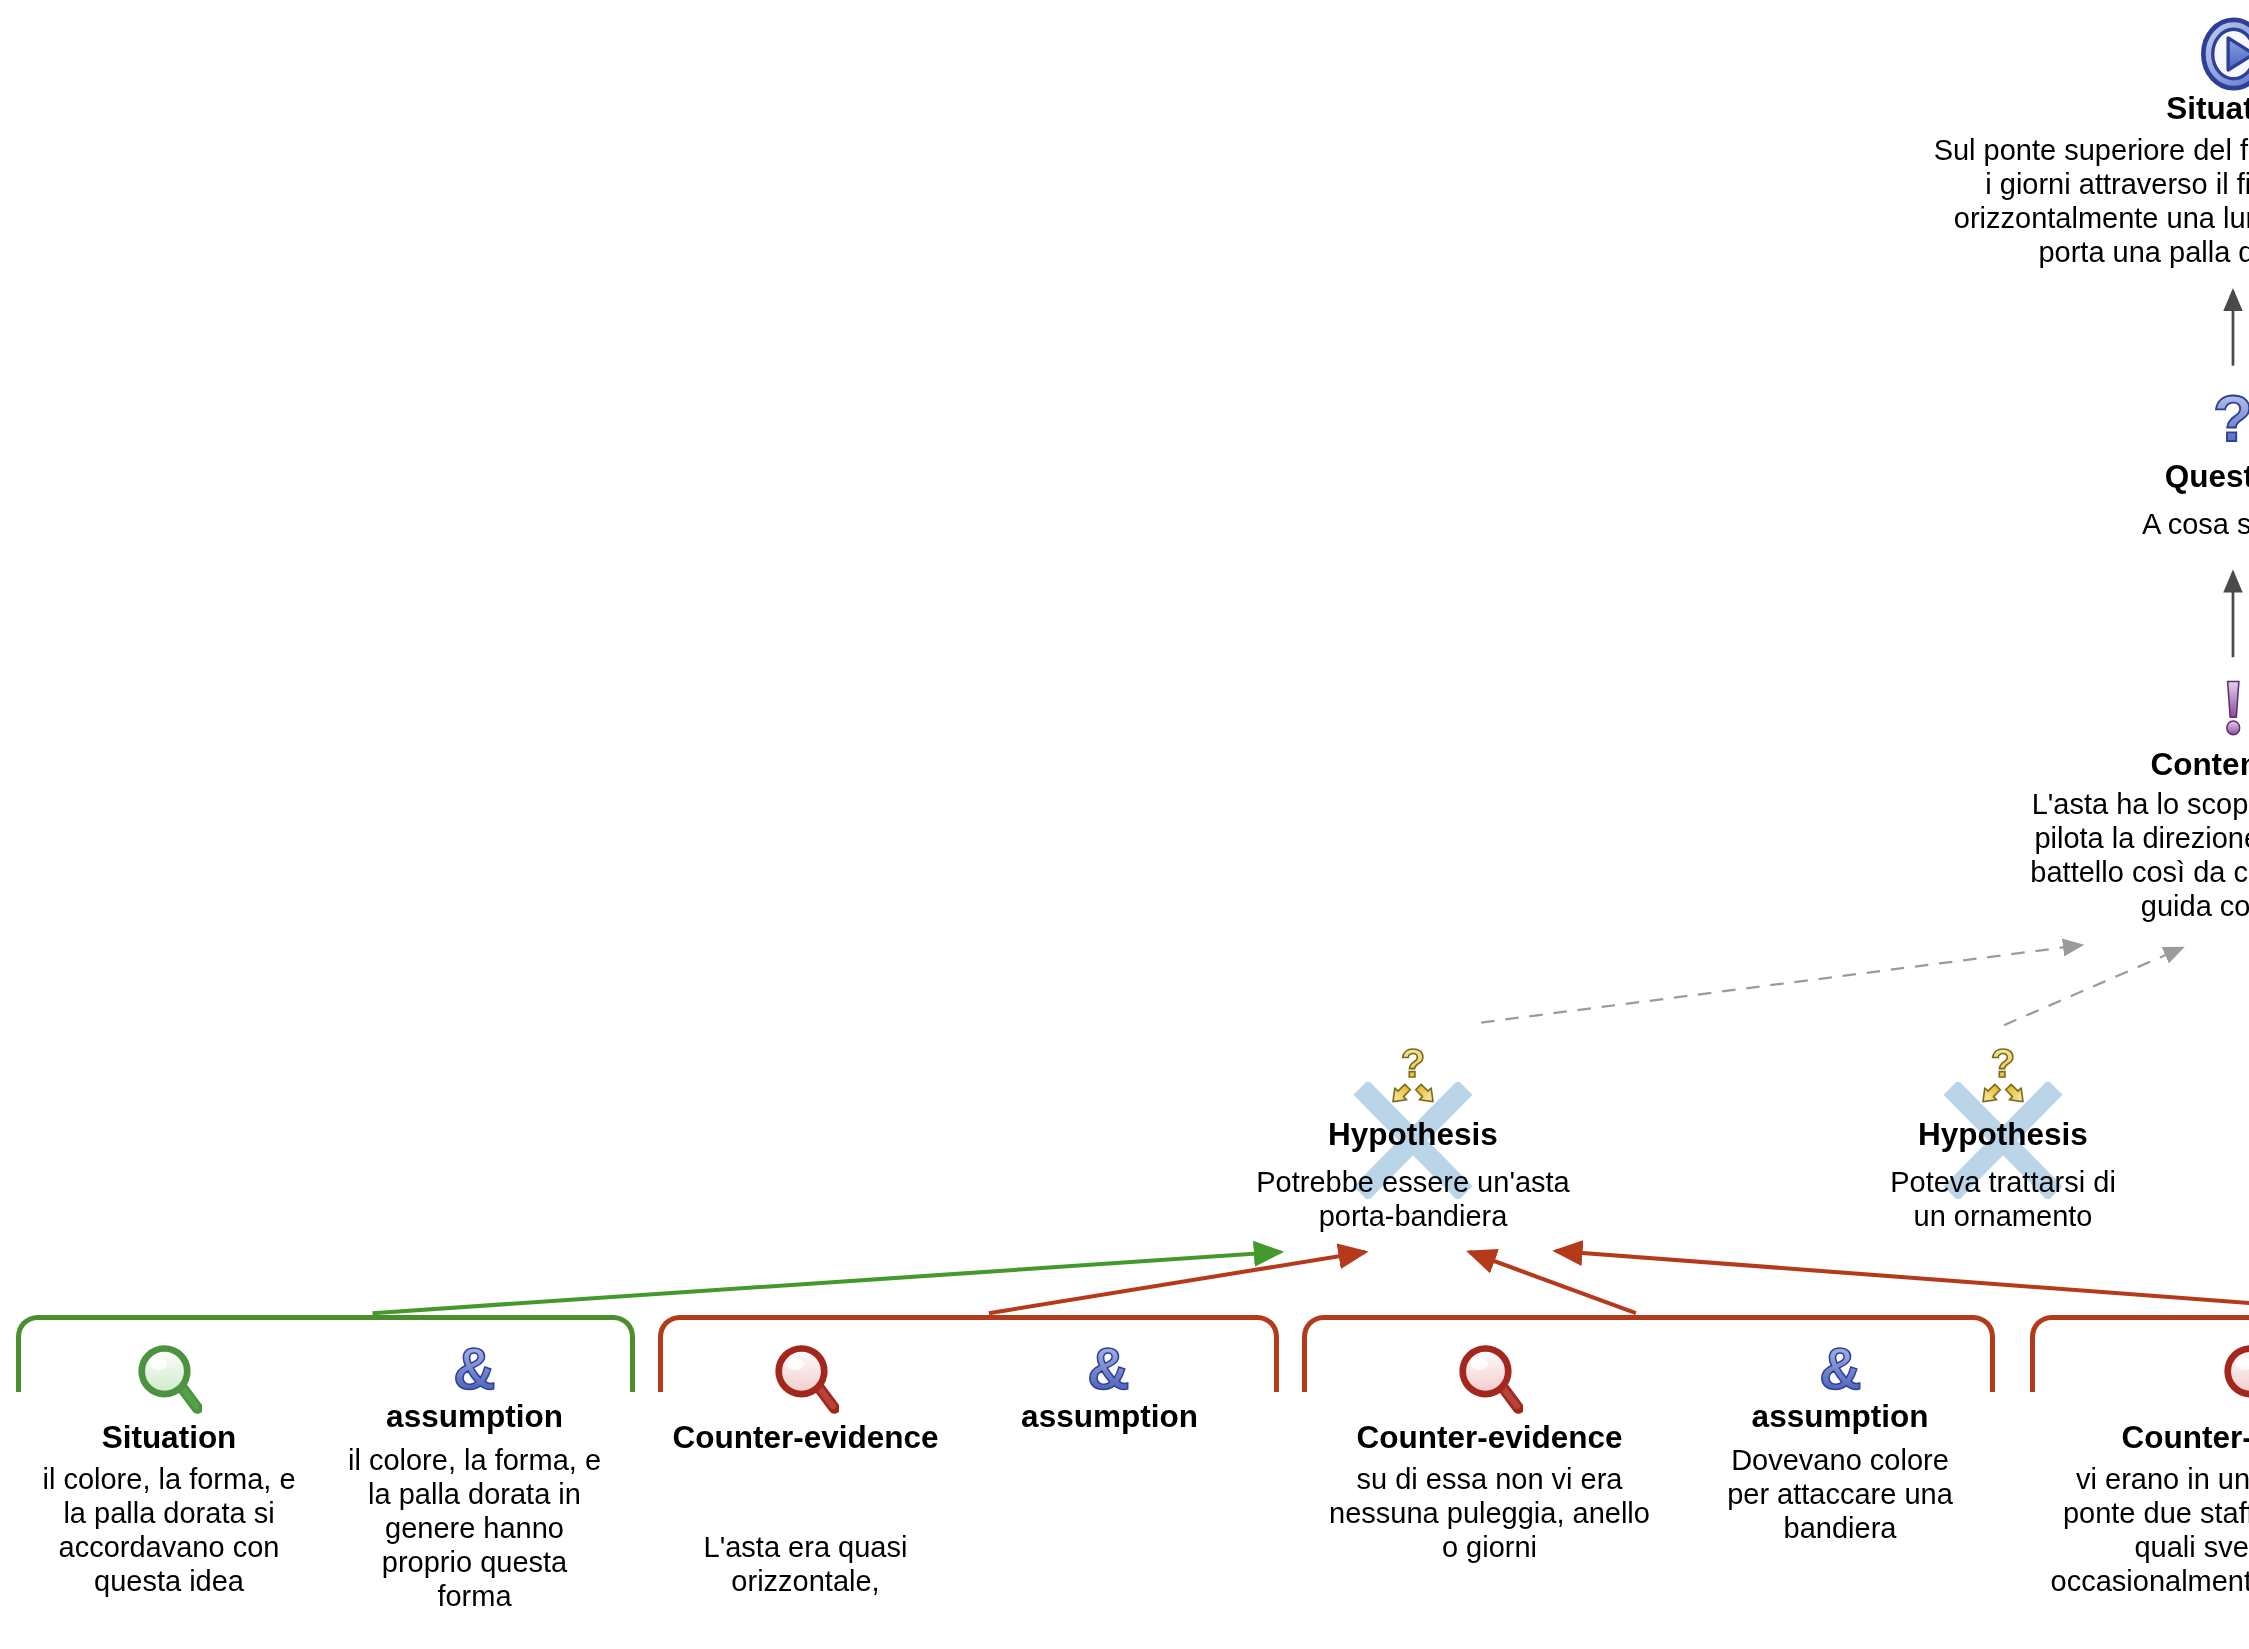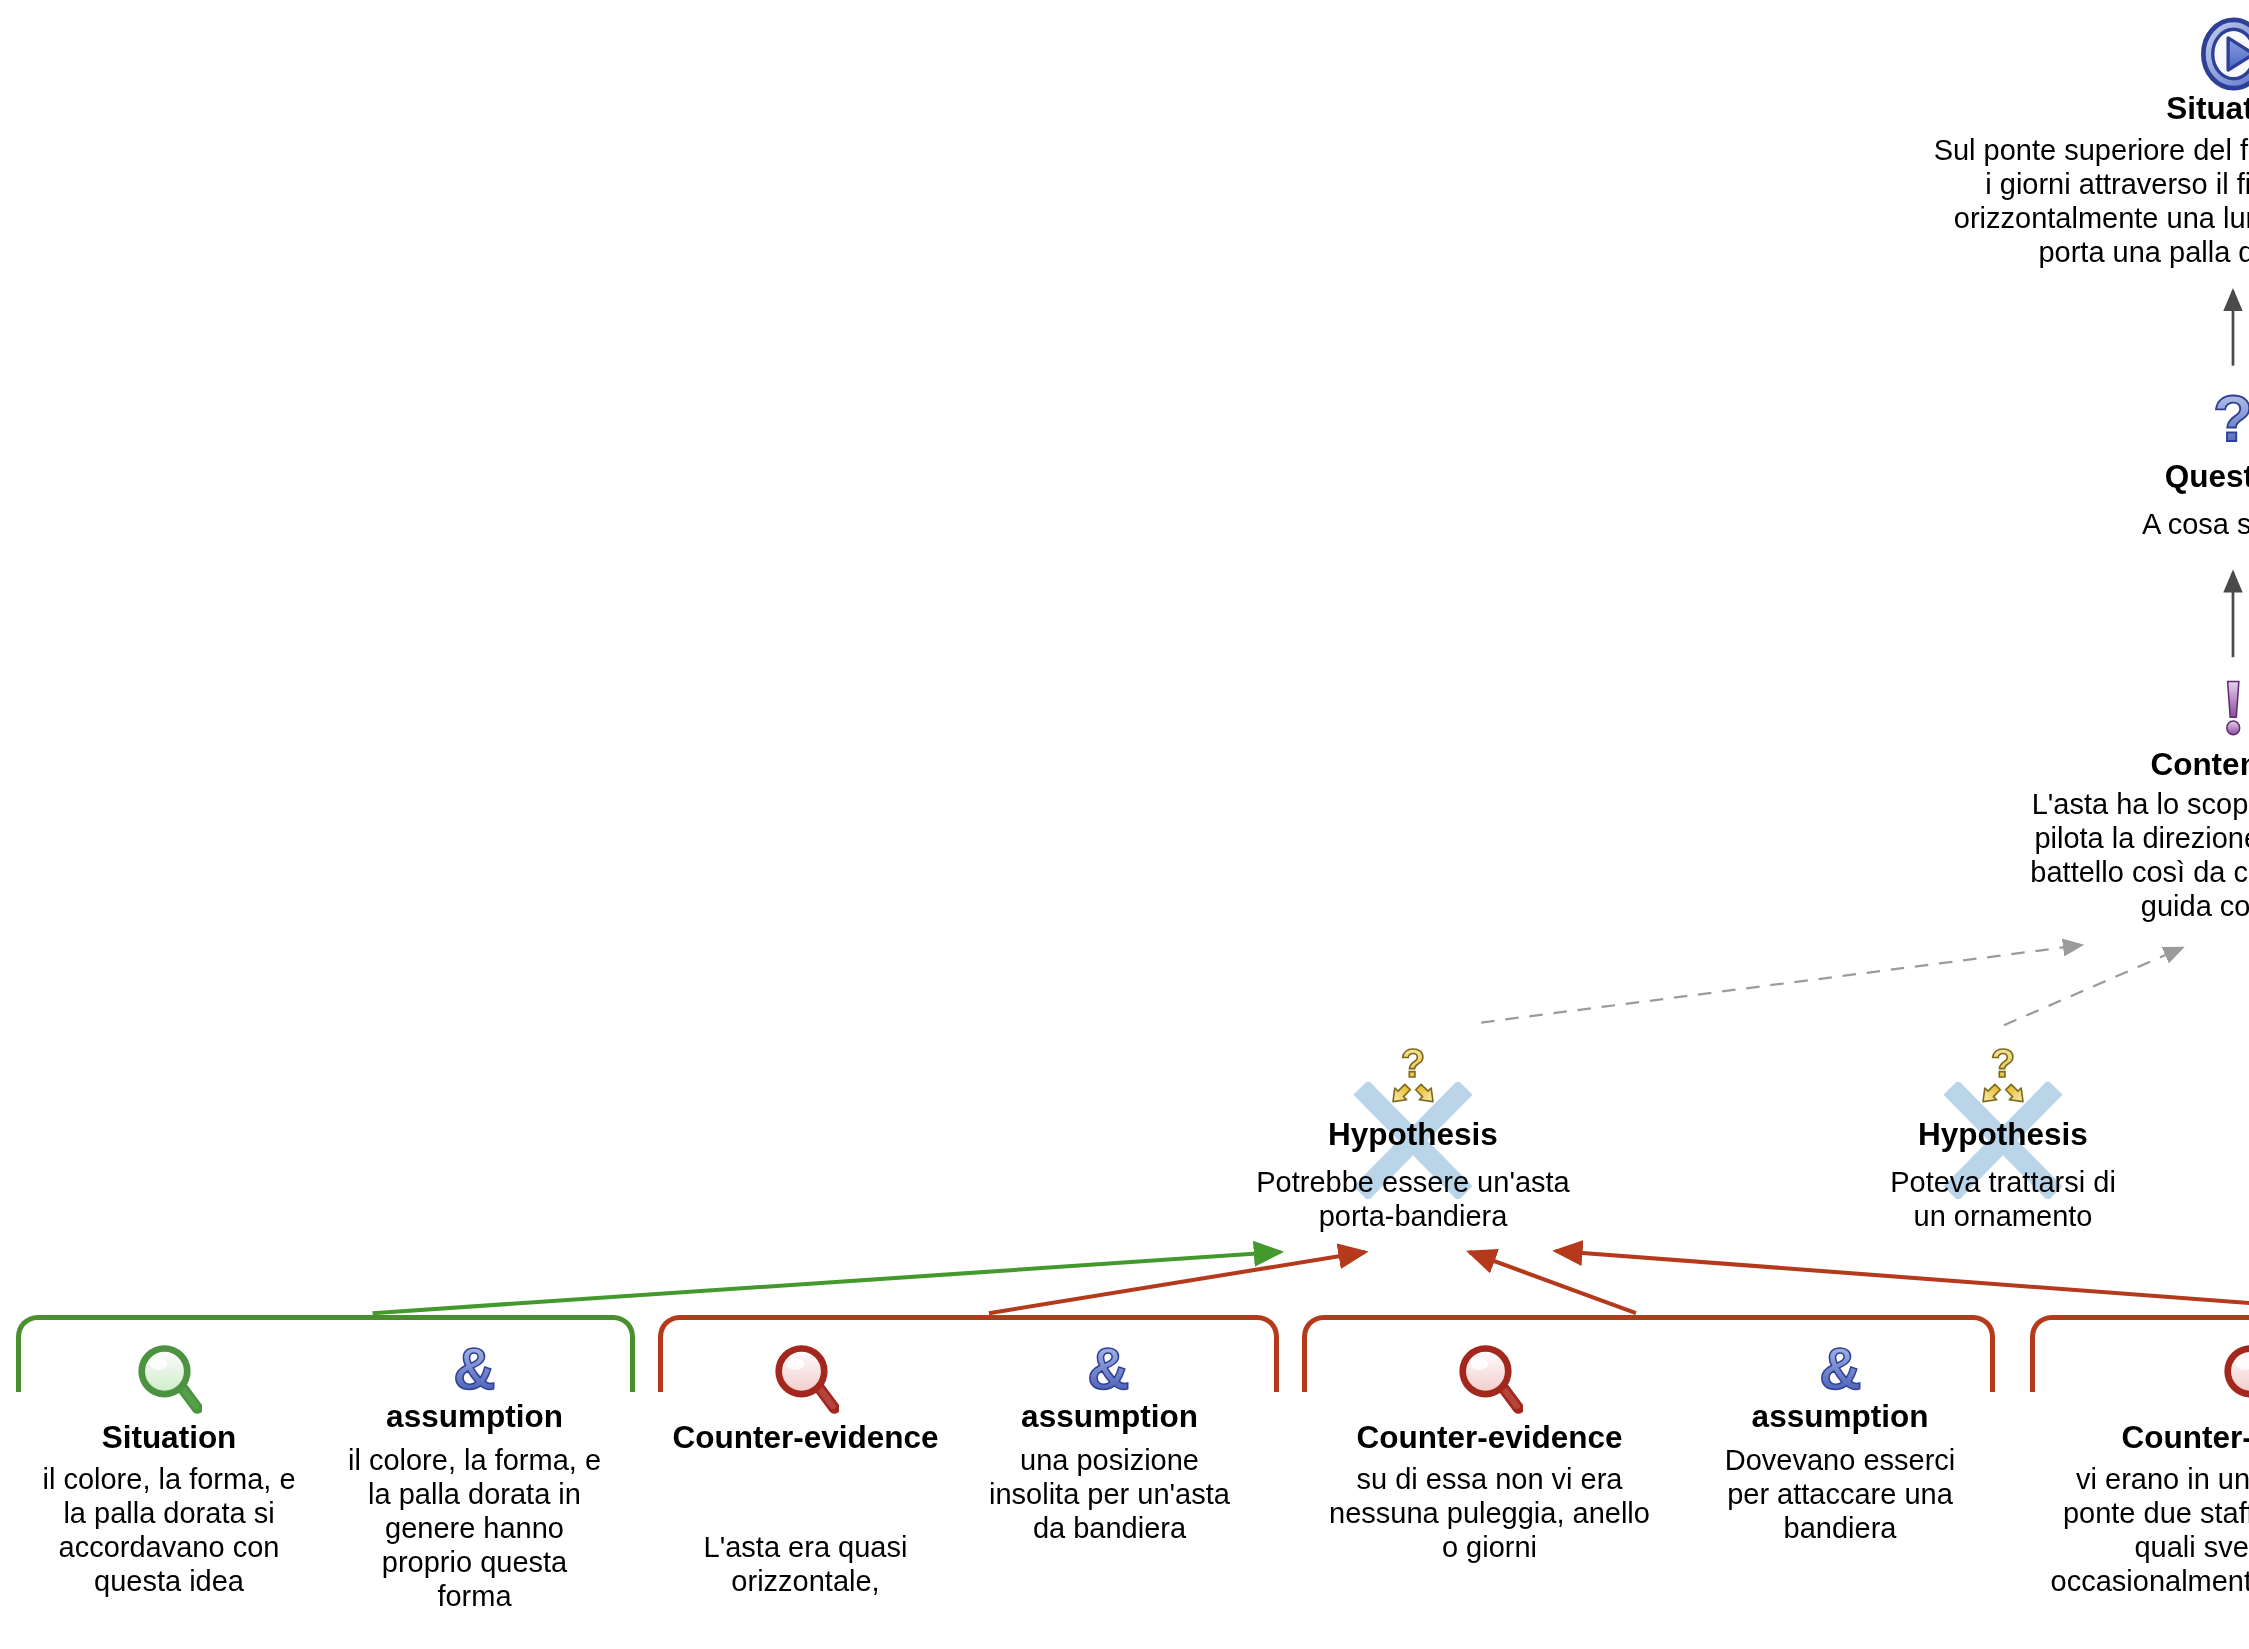--- a/index.html
+++ b/index.html
@@ -178,44 +178,41 @@
   <div class="abs heading" style="left:657px;top:1421px;width:297px;">Counter-evidence</div>
   <div class="abs body-text" style="left:657px;top:1530px;width:297px;">L'asta era quasi
 orizzontale,</div>
 
   <div class="abs" style="left:1084px;top:1340px;width:49px;height:61px;">
     <svg class="icon" viewBox="0 0 80 100" width="49" height="61">
       <text x="40" y="80" text-anchor="middle" font-family="Liberation Sans, sans-serif" font-weight="bold" font-size="96" fill="url(#ampGrad)" style="stroke:var(--navy,#2e3f96)" stroke-width="2.5">&amp;</text>
     </svg>
   </div>
   <div class="abs heading" style="left:961px;top:1400px;width:297px;">assumption</div>
-  <div class="abs body-text" style="left:961px;top:1443px;width:297px;">una posizione
-insolita per un'asta
-da bandiera</div>
 
   <div class="abs" style="left:1456px;top:1343px;width:67px;height:74px;">
     <svg class="icon" viewBox="0 0 100 110" width="67" height="74">
       <line x1="70" y1="66" x2="93" y2="97" style="stroke:var(--magnifier-red,#a3271c)" stroke-width="17" stroke-linecap="round"></line>
       <line x1="71" y1="68" x2="91" y2="94" style="stroke:var(--magnifier-red-handle,#b5453c)" stroke-width="9" stroke-linecap="round"></line>
       <circle cx="44" cy="42" r="34" fill="url(#glassRed)" style="stroke:var(--magnifier-red,#a3271c)" stroke-width="10"></circle>
       <ellipse cx="35" cy="31" rx="13" ry="9" fill="#ffffff" opacity="0.85"></ellipse>
     </svg>
   </div>
   <div class="abs heading" style="left:1303px;top:1421px;width:373px;">Counter-evidence</div>
   <div class="abs body-text" style="left:1303px;top:1462px;width:373px;">su di essa non vi era
 nessuna puleggia, anello
 o giorni</div>
 
   <div class="abs" style="left:1816px;top:1340px;width:49px;height:61px;">
     <svg class="icon" viewBox="0 0 80 100" width="49" height="61">
       <text x="40" y="80" text-anchor="middle" font-family="Liberation Sans, sans-serif" font-weight="bold" font-size="96" fill="url(#ampGrad)" style="stroke:var(--navy,#2e3f96)" stroke-width="2.5">&amp;</text>
     </svg>
   </div>
   <div class="abs heading" style="left:1694px;top:1400px;width:292px;">assumption</div>
-  <div class="abs body-text" style="left:1694px;top:1443px;width:292px;">Dovevano esserci
+  <div class="abs body-text" style="left:1694px;top:1443px;width:292px;">Dovevano colore
 per attaccare una
 bandiera</div>
 
   <div class="abs" style="left:2221px;top:1343px;width:67px;height:74px;">
     <svg class="icon" viewBox="0 0 100 110" width="67" height="74">
       <line x1="70" y1="66" x2="93" y2="97" style="stroke:var(--magnifier-red,#a3271c)" stroke-width="17" stroke-linecap="round"></line>
       <line x1="71" y1="68" x2="91" y2="94" style="stroke:var(--magnifier-red-handle,#b5453c)" stroke-width="9" stroke-linecap="round"></line>
       <circle cx="44" cy="42" r="34" fill="url(#glassRed)" style="stroke:var(--magnifier-red,#a3271c)" stroke-width="10"></circle>
       <ellipse cx="35" cy="31" rx="13" ry="9" fill="#ffffff" opacity="0.85"></ellipse>
     </svg>

